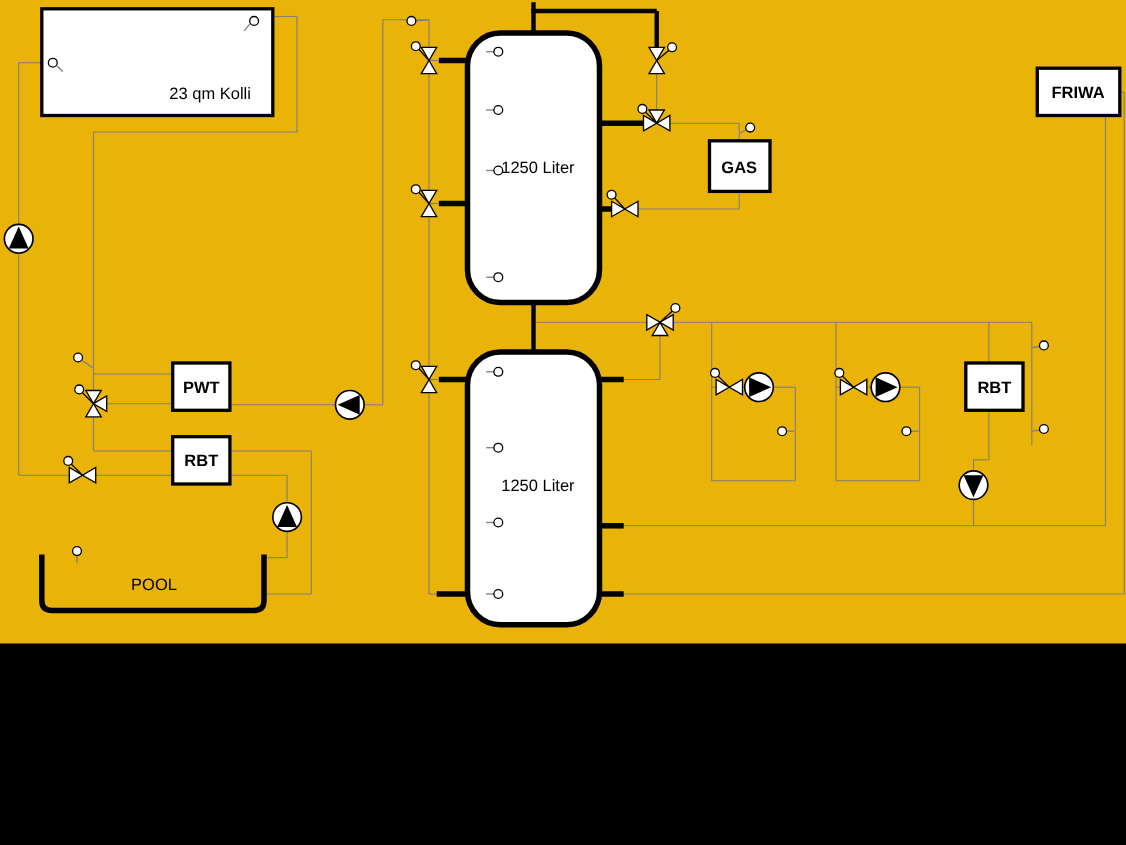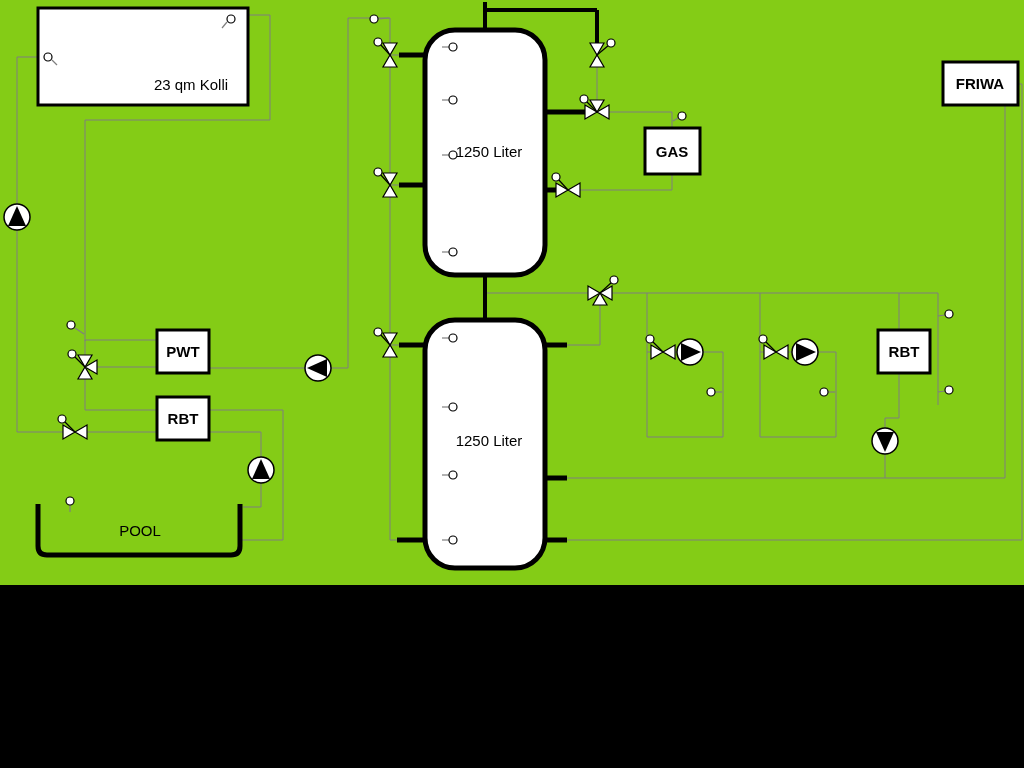--- a/index.html
+++ b/index.html
@@ -1,16 +1,16 @@
 <!DOCTYPE html>
 <html><head>
 <meta charset="utf-8">
 <style>
   html,body{margin:0;padding:0;background:#ffffff;}
-  .screen{position:relative;width:1024px;height:768px;background:#84cc16;overflow:hidden;}
+  .screen{position:relative;width:1024px;height:768px;background:#eab308;overflow:hidden;}
   svg{display:block;}
   .pipe{stroke:#7f7f7f;stroke-width:1;fill:none;}
   .stub{stroke:#000000;stroke-width:5;fill:none;}
   .hdr{stroke:#000000;stroke-width:4;fill:none;}
   .box{fill:#ffffff;stroke:#000000;stroke-width:3;}
   .tank{fill:#ffffff;stroke:#000000;stroke-width:5;}
   .valve{fill:#ffffff;stroke:#000000;stroke-width:1.2;}
   .act{fill:#ffffff;stroke:#000000;stroke-width:1.2;}
   .actstem{stroke:#000000;stroke-width:1.2;}
   .pumpc{fill:#ffffff;stroke:#000000;stroke-width:1.5;}

